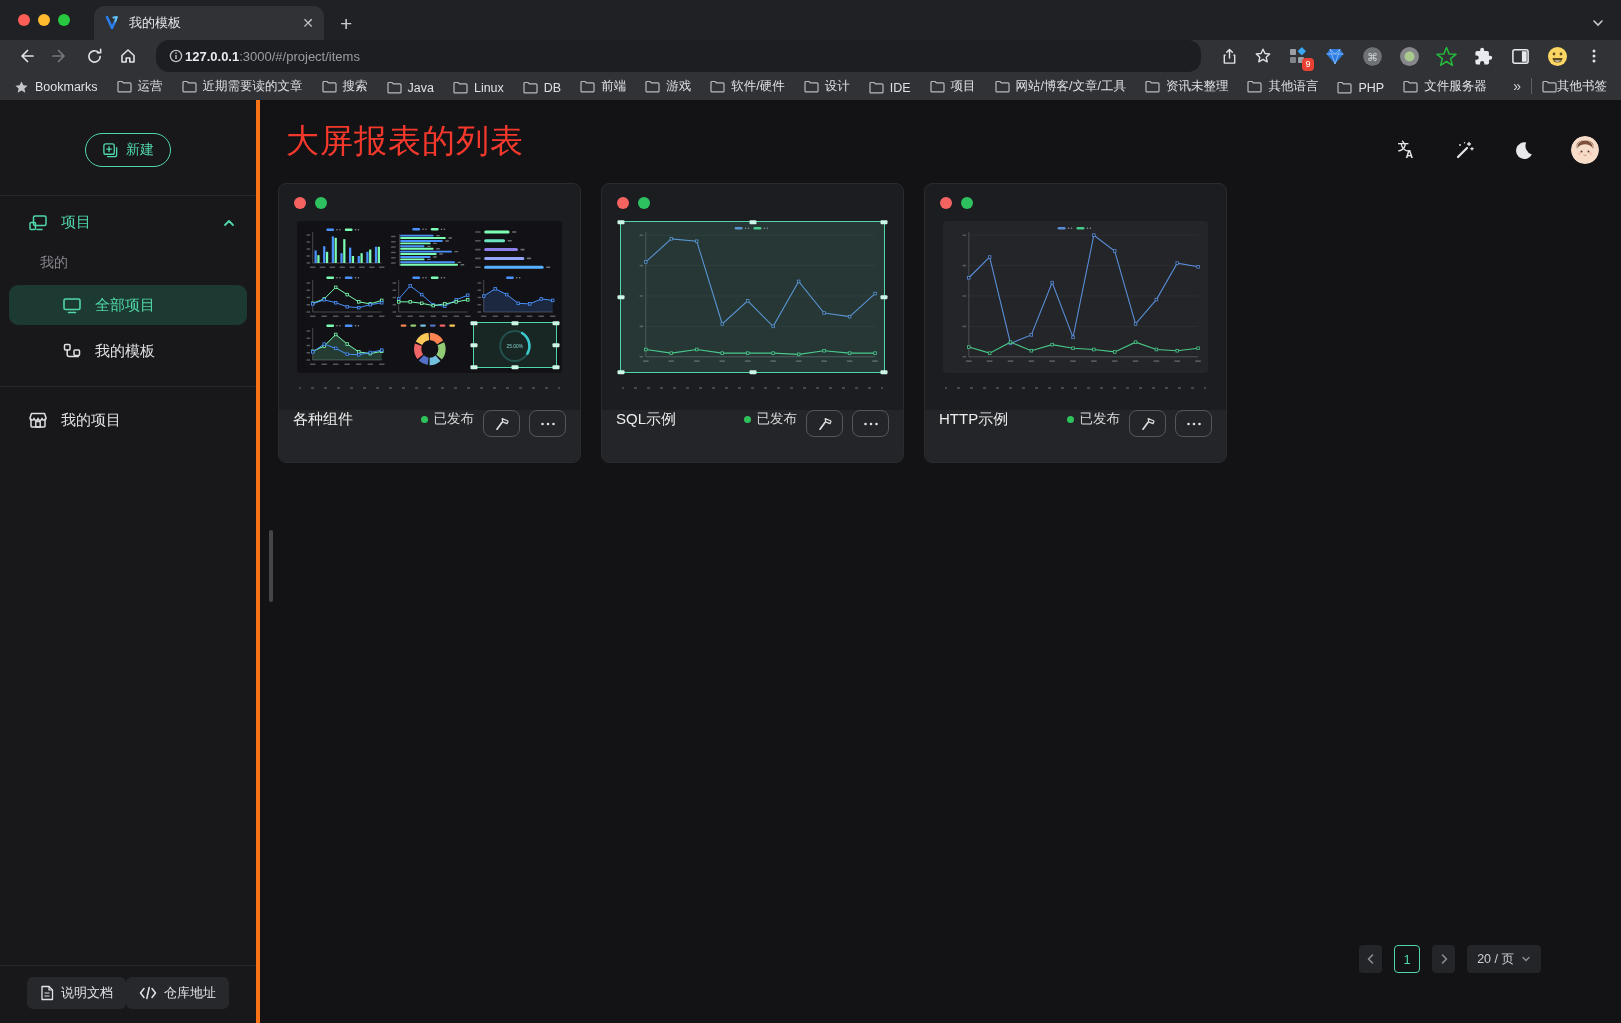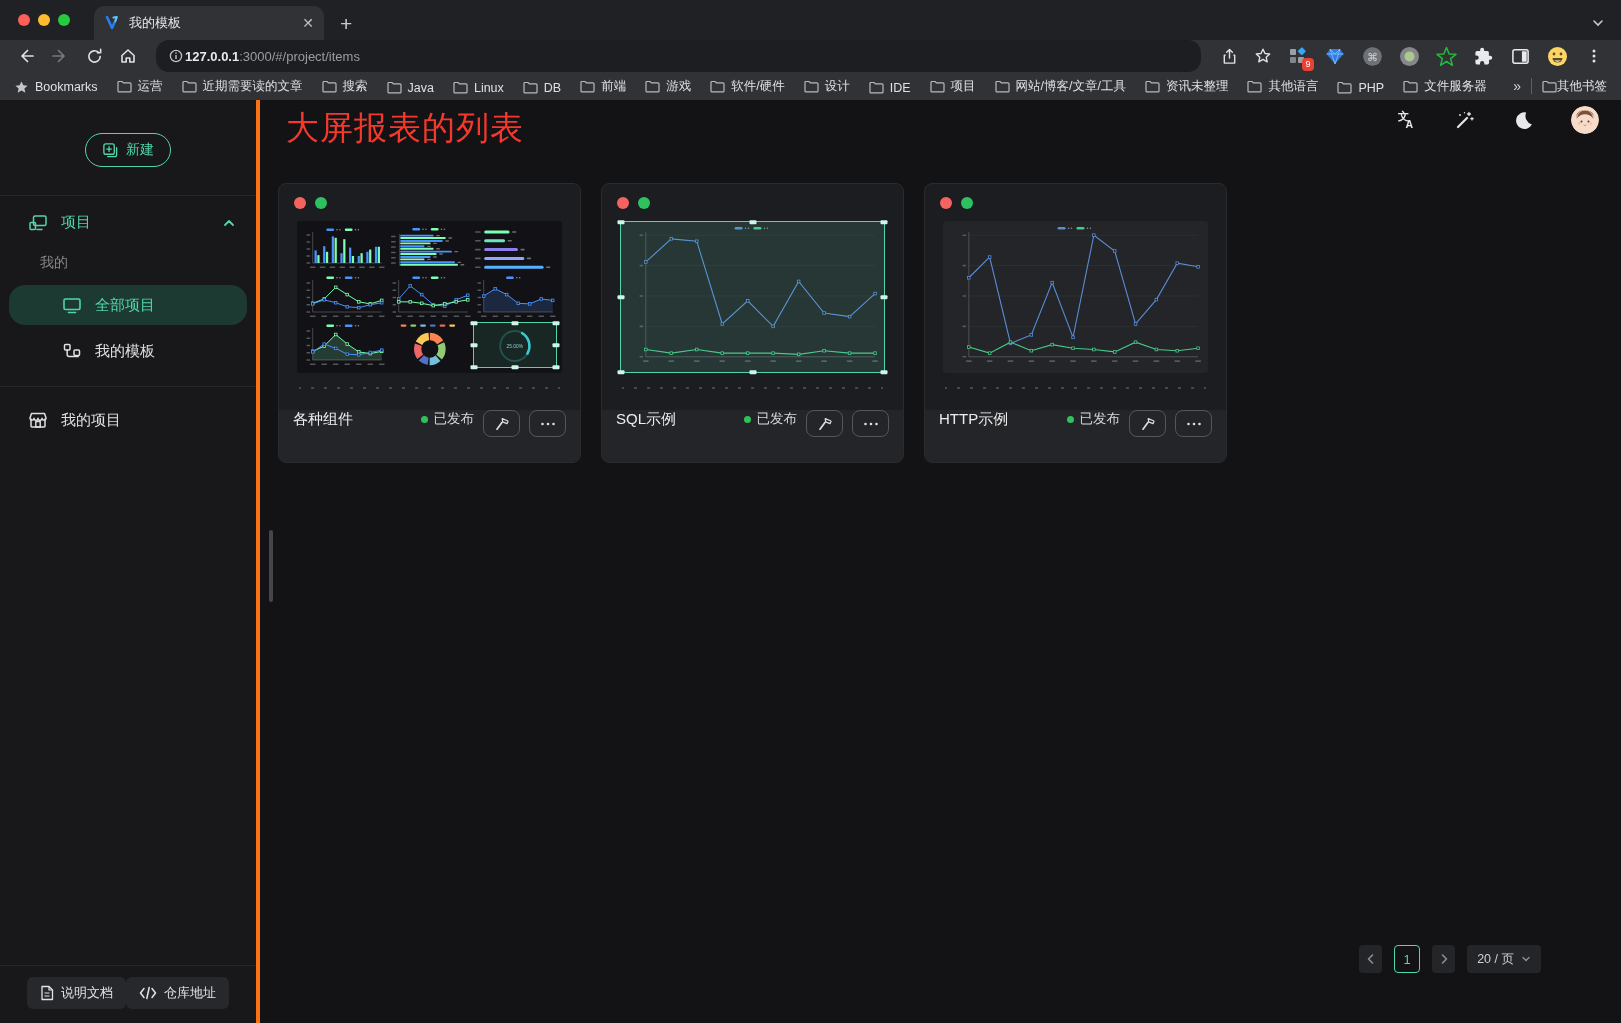--- a/index.html
+++ b/index.html
@@ -35,29 +35,29 @@
   .overflow-ch{color:#d3d5d8;font-size:14px;margin-left:8px;}
 
   
   .app{display:flex;height:923px;position:relative;}
   .sidebar{width:260px;background:#18181b;border-right:4px solid #f97316;display:flex;flex-direction:column;}
   .new-btn{margin:33px auto 28px;width:86px;height:34px;border:1px solid #51d6a9;border-radius:17px;color:#51d6a9;font-size:14px;display:flex;align-items:center;justify-content:center;gap:7px;}
   .sb-div{height:1px;background:#26262a;margin:0;}
   .group-row{display:flex;align-items:center;gap:13px;padding:17px 20px 10px 28px;color:#51d6a9;font-size:15px;}
   .group-row .chev{margin-left:auto;}
   .owner{color:#85868b;font-size:14px;padding:12px 0 10px 40px;}
-  .nav-item{margin:3px 9px;height:40px;border-radius:16px;display:flex;align-items:center;gap:13px;padding-left:53px;color:#dfe0e3;font-size:15px;}
+  .nav-item{margin:3px 9px;height:40px;border-radius:9px;display:flex;align-items:center;gap:13px;padding-left:53px;color:#dfe0e3;font-size:15px;}
   .nav-item.active{background:#1c3a31;color:#51d6a9;}
   .sb-div2{height:1px;background:#26262a;margin:12px 0;}
   .market{display:flex;align-items:center;gap:13px;padding-left:28px;height:42px;color:#dfe0e3;font-size:15px;}
   .sb-footer{margin-top:auto;border-top:1px solid #26262a;padding:11px 11px 14px;display:flex;justify-content:center;}
   .sf-btn{height:32px;background:#27282c;border-radius:6px;color:#e2e3e5;font-size:13px;display:flex;align-items:center;gap:7px;padding:0 13px;}
 
   .main{flex:1;position:relative;background:#131316;}
-  .page-header{height:64px;display:flex;align-items:flex-start;padding:6px 22px 0 26px;}
+  .page-header{height:64px;display:flex;align-items:flex-end;padding:6px 22px 0 26px;}
   .page-title{font-size:33px;color:#f5382c;letter-spacing:1px;font-weight:400;}
   .hdr-icons{margin-left:auto;display:flex;align-items:center;gap:37px;}
   .hdr-ic{width:22px;height:22px;display:flex;align-items:center;justify-content:center;color:#e8e8ea;}
   .avatar{width:28px;height:28px;border-radius:50%;overflow:hidden;}
 
   
   .cards{display:flex;gap:20px;padding:19px 0 0 18px;}
   .card{width:303px;height:280px;background:#1c1d20;border:1px solid #2a2b2f;border-radius:8px;display:flex;flex-direction:column;overflow:hidden;}
   .card-top{display:flex;gap:9px;padding:13px 15px 9px;}
   .dot{width:12px;height:12px;border-radius:50%;display:inline-block;}

